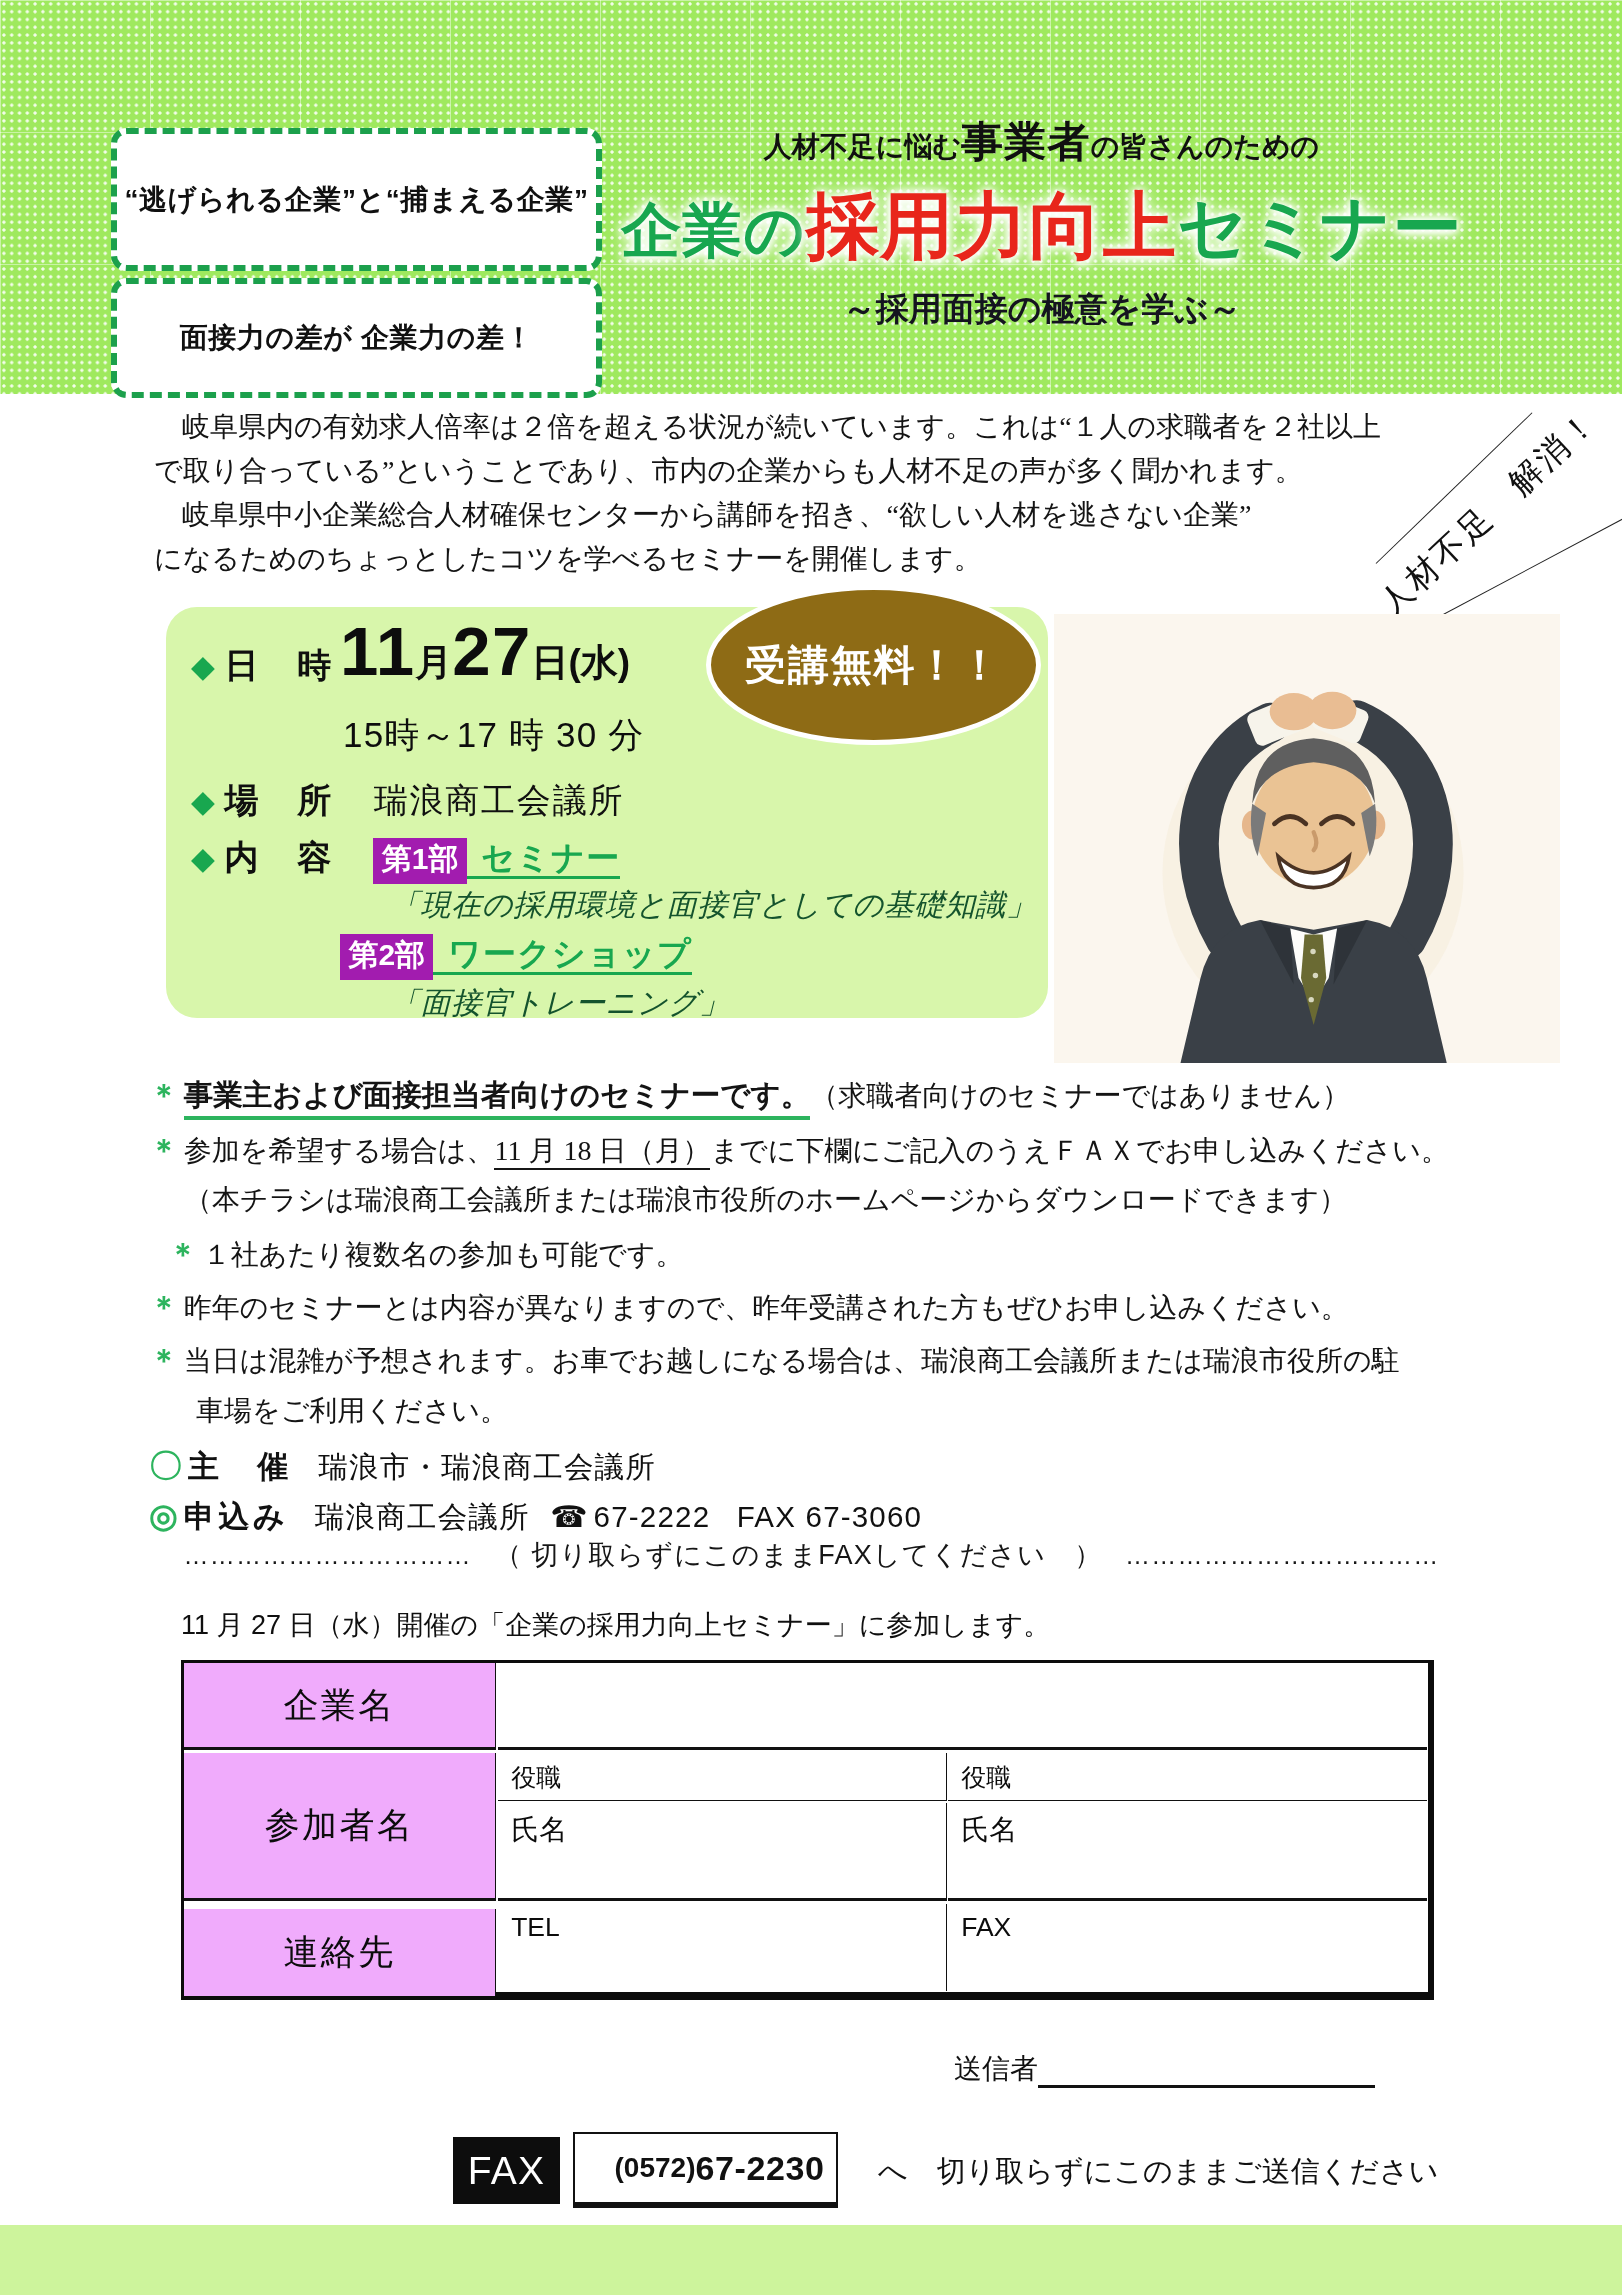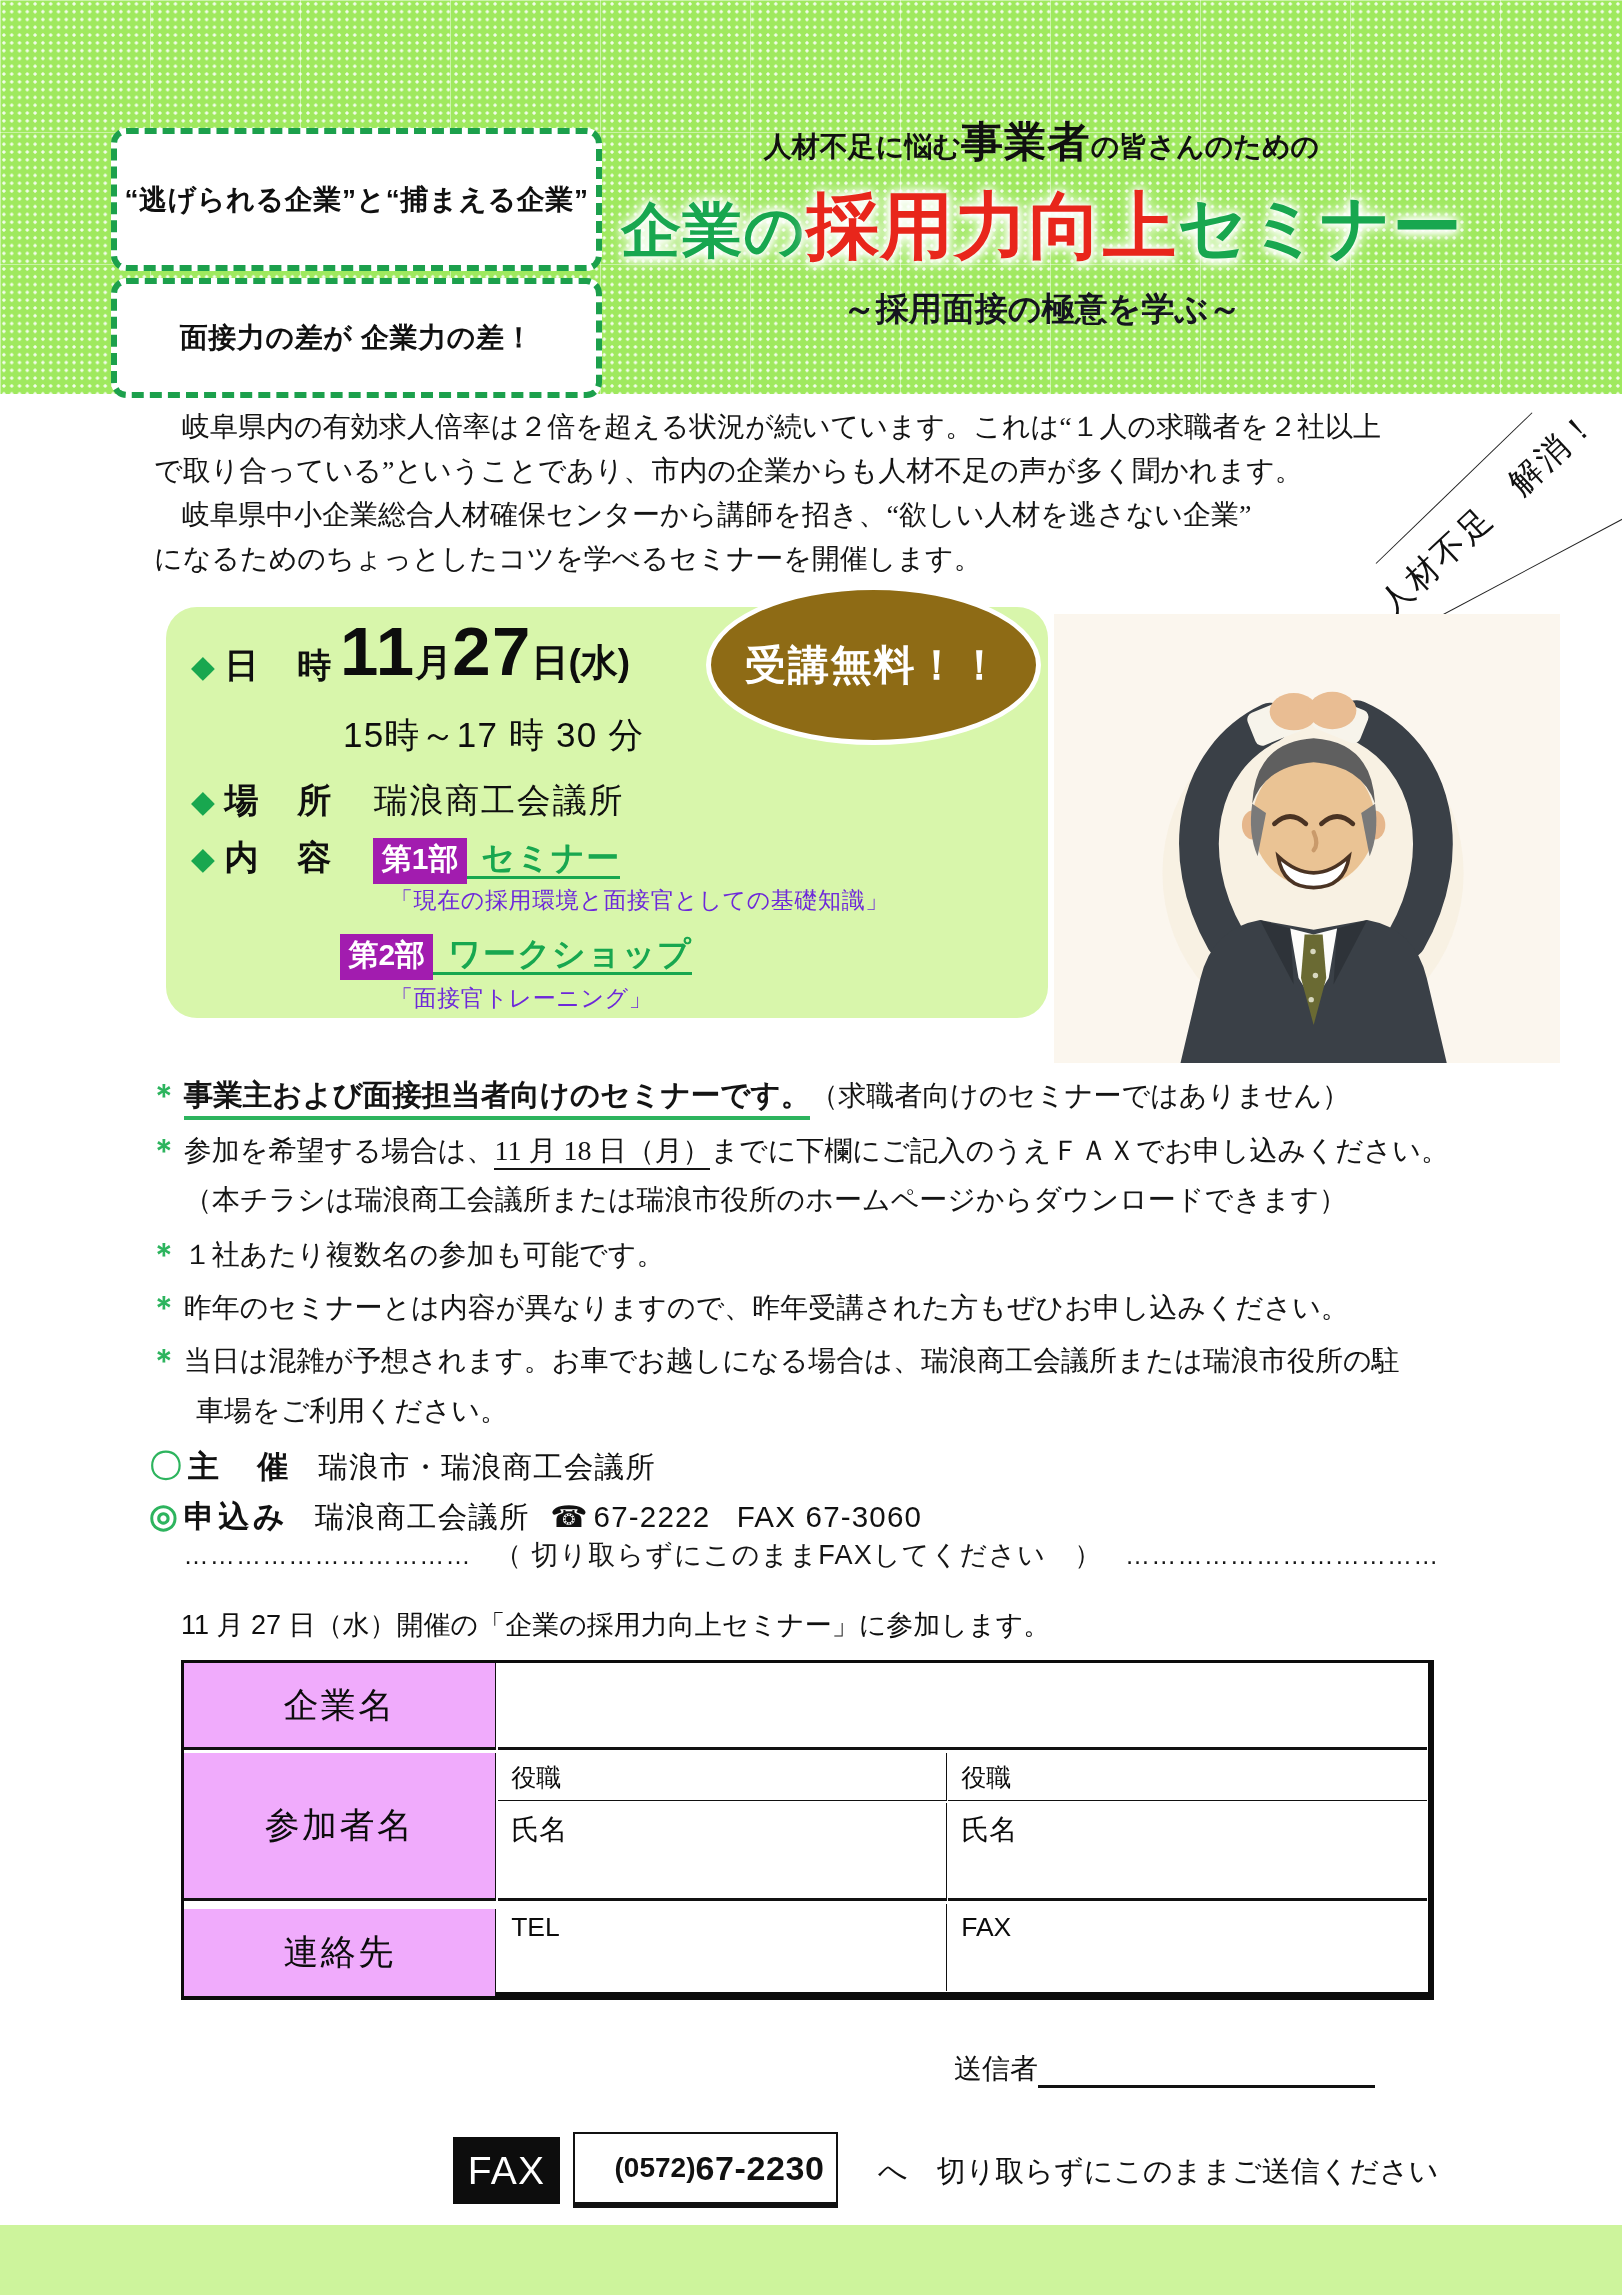--- a/index.html
+++ b/index.html
@@ -59,21 +59,21 @@
   .info-label{font-weight:bold;font-size:34px;color:#0f0f0f;letter-spacing:2.4px;}
   .diamond{color:#18a74f;margin-right:9.6px;font-size:31px;}
   .date-big{white-space:nowrap;font-weight:bold;color:#0d0d0d;}
   .date-big .num{font-size:69px;letter-spacing:1.2px;}
   .date-big .unit{font-size:37px;}
   .time-line{font-size:35px;font-weight:500;color:#0d0d0d;letter-spacing:1.2px;}
   .place-value{font-size:34px;font-weight:500;margin-left:40px;letter-spacing:1.8px;}
   .part-wrap{border-bottom:3.6px solid #18a74f;padding-bottom:4.8px;white-space:nowrap;}
   .part-tag{display:inline-block;background:#a21caf;color:#fff;font-weight:bold;font-size:30px;padding:1.2px 8.4px 3.6px 8.4px;}
   .part-name{color:#18a74f;font-weight:bold;font-size:33px;margin-left:14.5px;letter-spacing:1.2px;}
-  .part-desc{font-size:23px;font-weight:500;color:#6d28d9;letter-spacing:0.6px;white-space:nowrap;}
+  .part-desc{font-size:30px;font-weight:500;color:#14532d;letter-spacing:0.6px;white-space:nowrap;font-style:italic;}
 
   
   .photo{left:1054px;top:614px;width:506px;height:449px;background:#fbf6ee;}
 
   
   .note{left:149px;font-size:28px;color:#141414;white-space:nowrap;}
   .aster{color:#2db45e;font-weight:bold;font-family:"Liberation Sans",sans-serif;margin-right:4.8px;font-size:30px;}
   .n1-strong{font-family:"Liberation Sans",sans-serif;font-weight:bold;font-size:29.5px;border-bottom:4.2px solid #2db45e;padding-bottom:4.8px;}
   .u-black{border-bottom:2.4px solid #161616;padding-bottom:2.4px;}
   .org-marker{color:#2db45e;font-weight:bold;font-size:33px;margin-right:6px;}
@@ -196,21 +196,21 @@
     </svg>
   </div>
 
   <div class="abs note serif" style="top:1075px;">
     <span class="aster">＊</span><span class="n1-strong">事業主および面接担当者向けのセミナーです。</span><span>（求職者向けのセミナーではありません）</span>
   </div>
   <div class="abs note serif" style="top:1130px;">
     <span class="aster">＊</span><span>参加を希望する場合は、</span><span class="u-black">11 月 18 日（月）</span><span>までに下欄にご記入のうえＦＡＸでお申し込みください。</span>
   </div>
   <div class="abs note serif" style="top:1181px;left:184px;">（本チラシは瑞浪商工会議所または瑞浪市役所のホームページからダウンロードできます）</div>
-  <div class="abs note serif" style="top:1234px;">
+  <div class="abs note serif" style="top:1234px;margin-left:19px;">
     <span class="aster">＊</span><span>１社あたり複数名の参加も可能です。</span>
   </div>
   <div class="abs note serif" style="top:1287px;">
     <span class="aster">＊</span><span>昨年のセミナーとは内容が異なりますので、昨年受講された方もぜひお申し込みください。</span>
   </div>
   <div class="abs note serif" style="top:1340px;">
     <span class="aster">＊</span><span>当日は混雑が予想されます。お車でお越しになる場合は、瑞浪商工会議所または瑞浪市役所の駐</span>
   </div>
   <div class="abs note serif" style="top:1392px;left:196px;">車場をご利用ください。</div>
 

